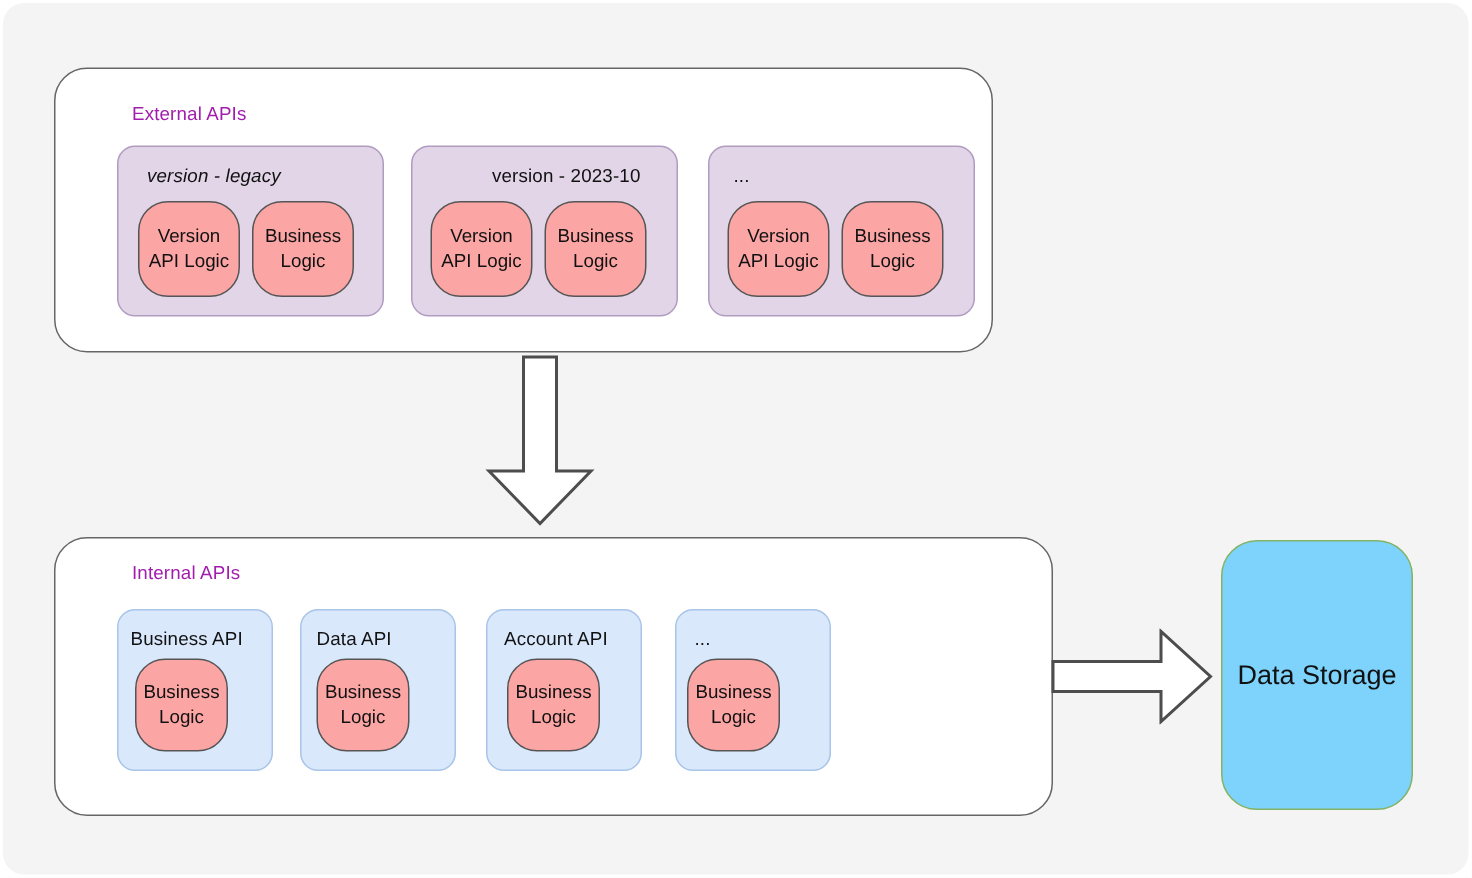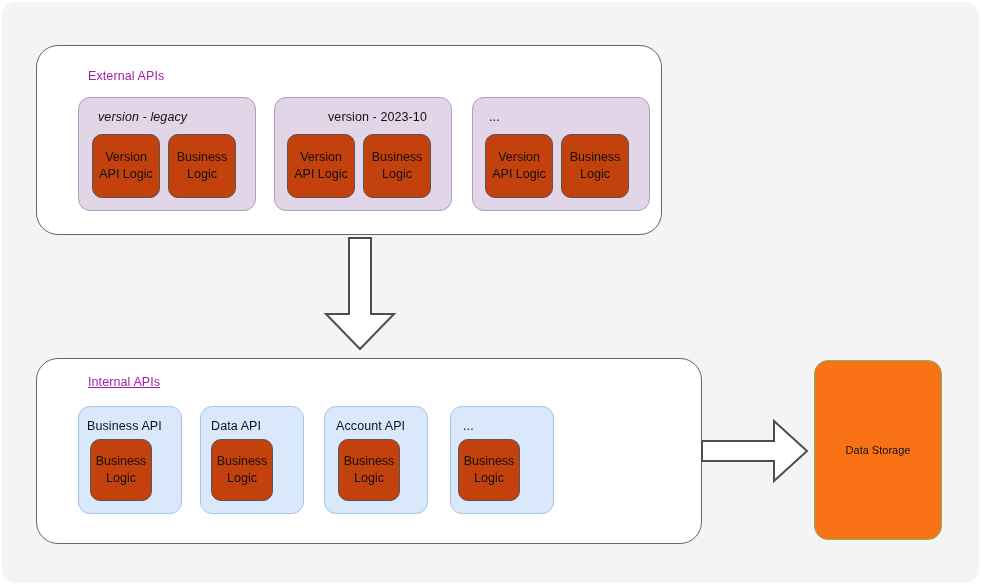--- a/index.html
+++ b/index.html
@@ -55,42 +55,42 @@
   .sub-label {
     position: absolute;
     font-size: 12.5px;
     color: #111111;
     white-space: nowrap;
     letter-spacing: 0.1px;
   }
   .leaf-box {
     position: absolute;
     box-sizing: border-box;
-    background: #c2410c;
+    background: #fca5a5;
     border: 1.5px solid #555555;
-    border-radius: 10px;
+    border-radius: 20px;
     display: flex;
     align-items: center;
     justify-content: center;
     text-align: center;
     font-size: 12.5px;
     line-height: 17px;
     color: #111111;
     white-space: pre-line;
   }
   .storage-box {
     position: absolute;
     box-sizing: border-box;
-    background: #f97316;
+    background: #7dd3fc;
     border: 1.4px solid #82b366;
-    border-radius: 14px;
+    border-radius: 24px;
     display: flex;
     align-items: center;
     justify-content: center;
-    font-size: 11px;
+    font-size: 18px;
     color: #111111;
   }
   .arrow {
     position: absolute;
   }
 </style>
 </head>
 <body>
 
 <div id="canvas">
@@ -119,21 +119,21 @@
 API Logic</div>
   <div class="leaf-box" style="left:559px; top:132px; width:68px; height:64px;">Business
 Logic</div>
 
   <svg class="arrow" style="left:320px; top:234px;" width="76" height="116" viewBox="0 0 76 116">
     <polygon points="27,2 49,2 49,78 72,78 38,113 4,78 27,78" fill="#ffffff" stroke="#4d4d4d" stroke-width="2" stroke-linejoin="miter"></polygon>
   </svg>
 
   <div class="group-box" style="left:34px; top:356px; width:666px; height:186px;">
   </div>
-  <div class="group-label" style="left:70px; top:373px;text-decoration:underline;">Internal APIs</div>
+  <div class="group-label" style="left:70px; top:373px;">Internal APIs</div>
 
   <div class="sub-group blue" style="left:76px; top:404px; width:104px; height:108px;"></div>
   <div class="sub-label" style="left:85px; top:417px;">Business API</div>
   <div class="leaf-box" style="left:88px; top:437px; width:62px; height:62px;">Business
 Logic</div>
 
   <div class="sub-group blue" style="left:198px; top:404px; width:104px; height:108px;"></div>
   <div class="sub-label" style="left:209px; top:417px;">Data API</div>
   <div class="leaf-box" style="left:209px; top:437px; width:62px; height:62px;">Business
 Logic</div>

